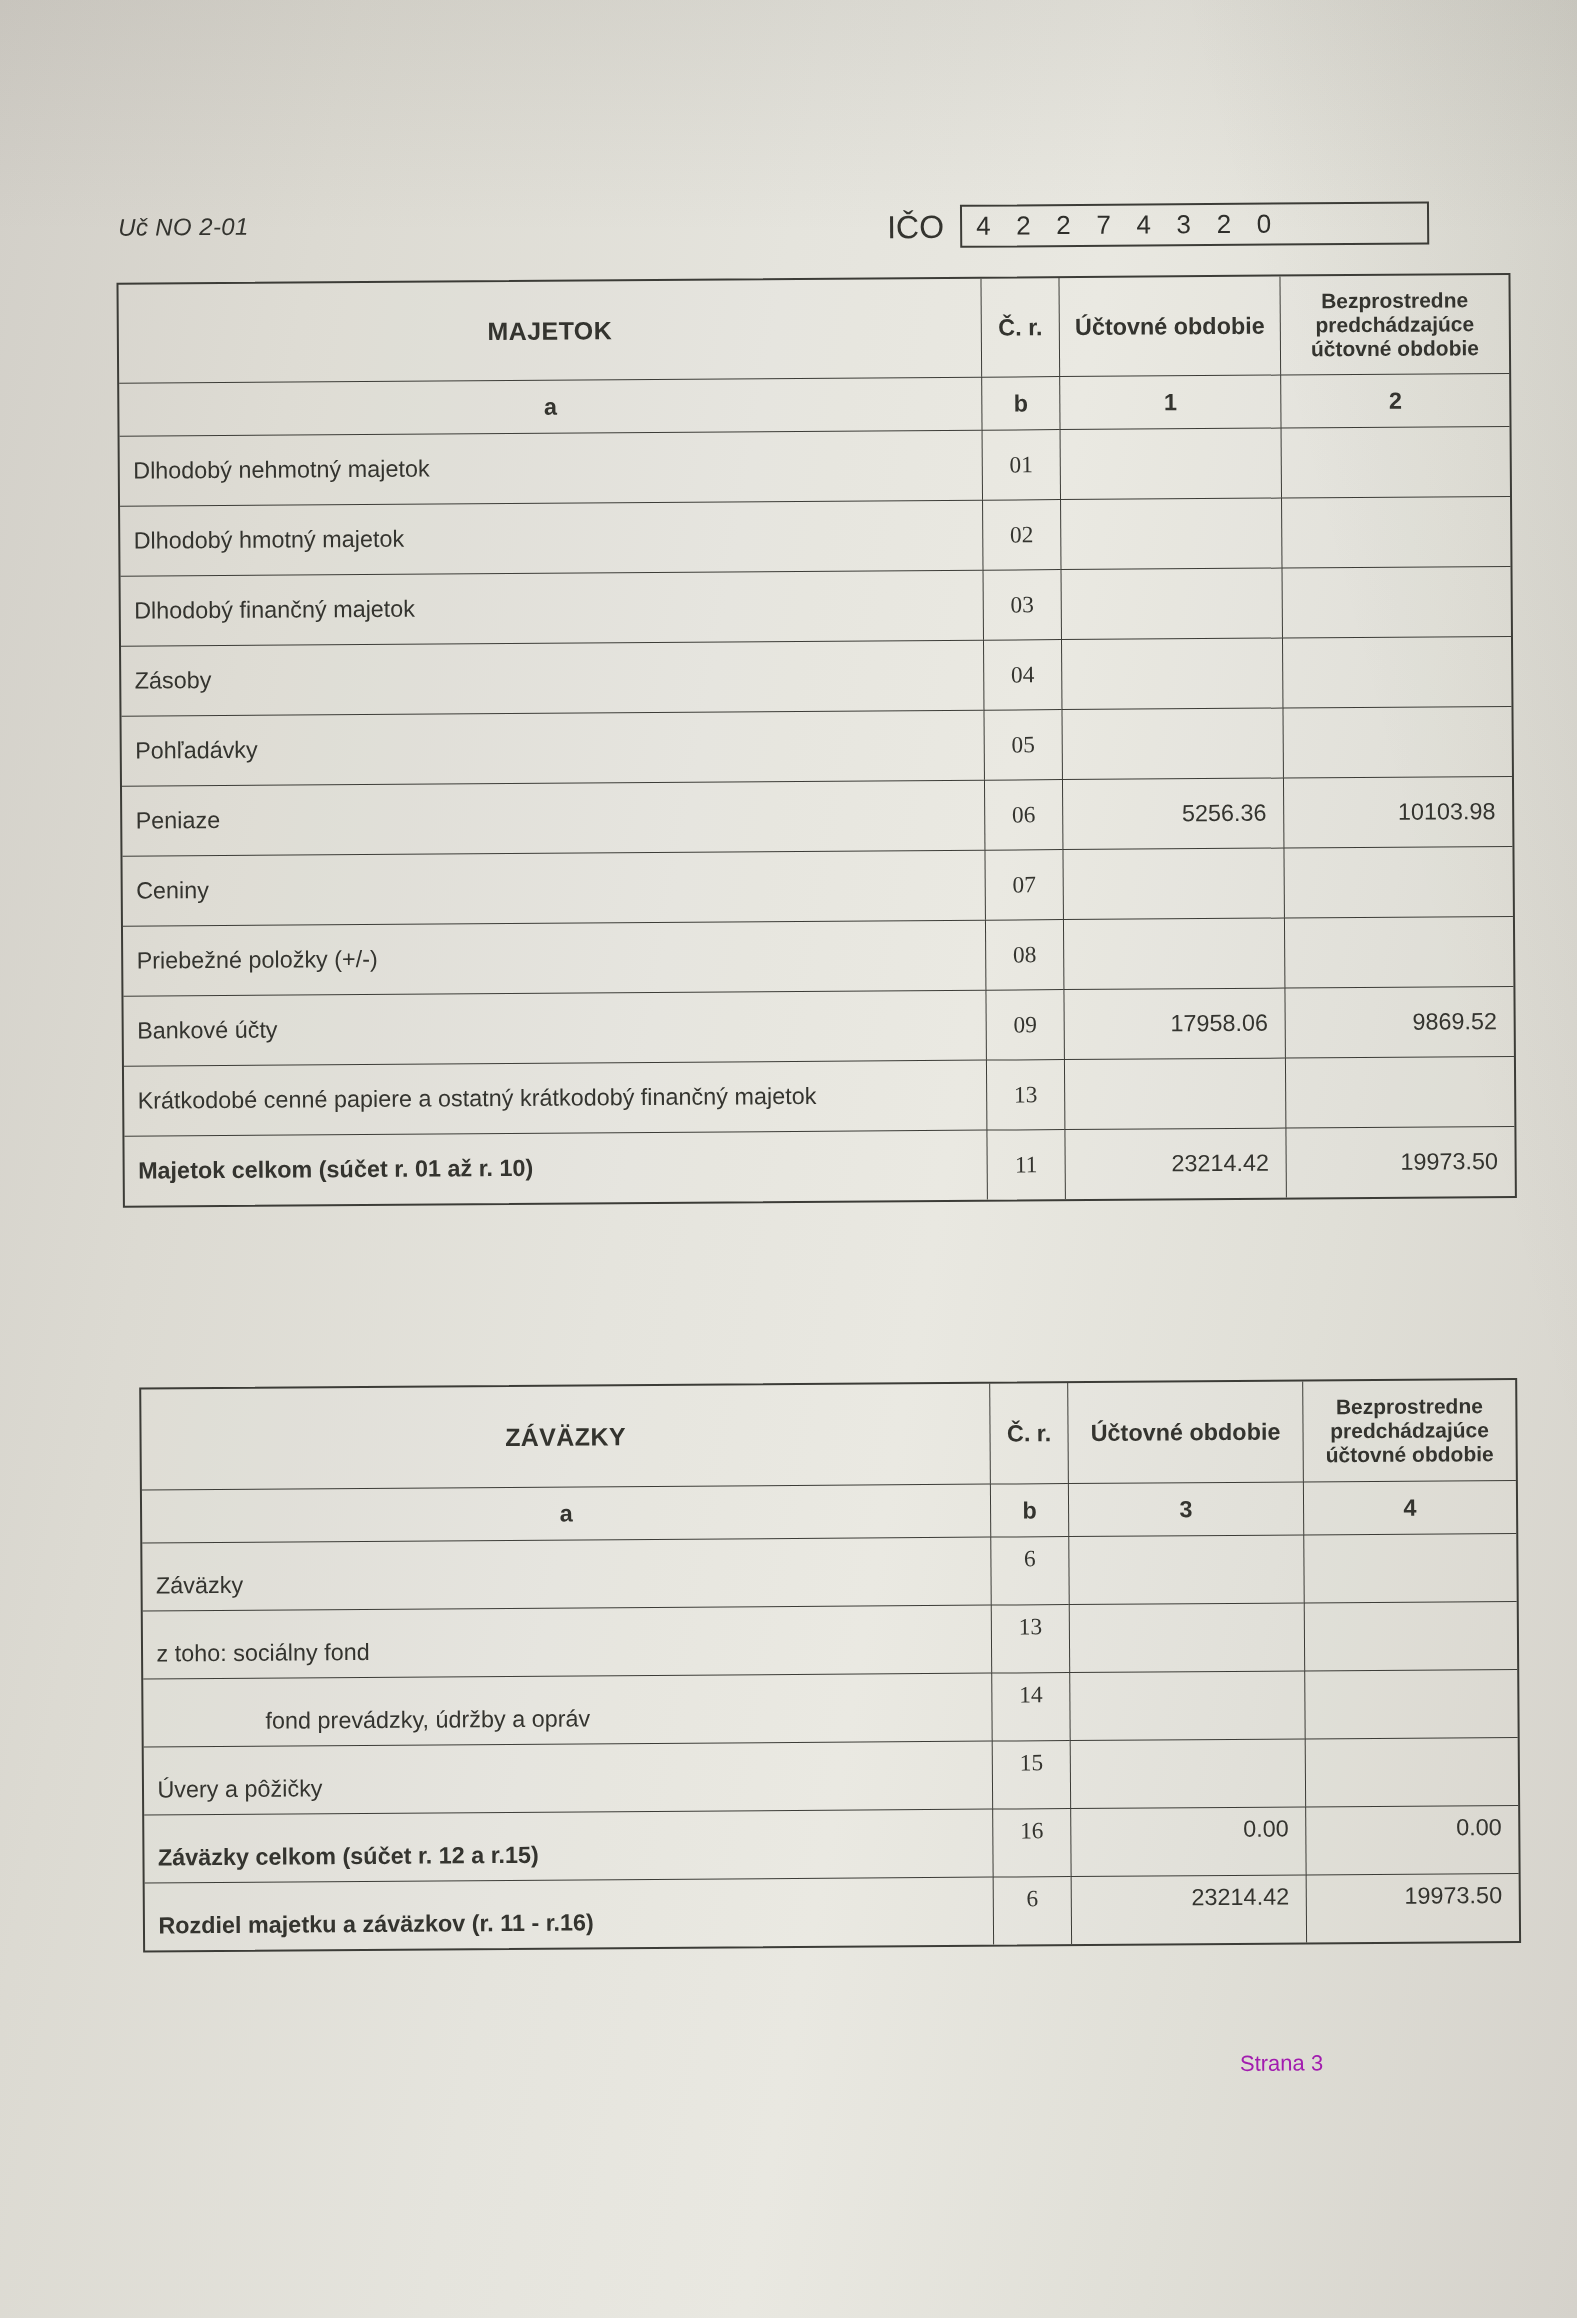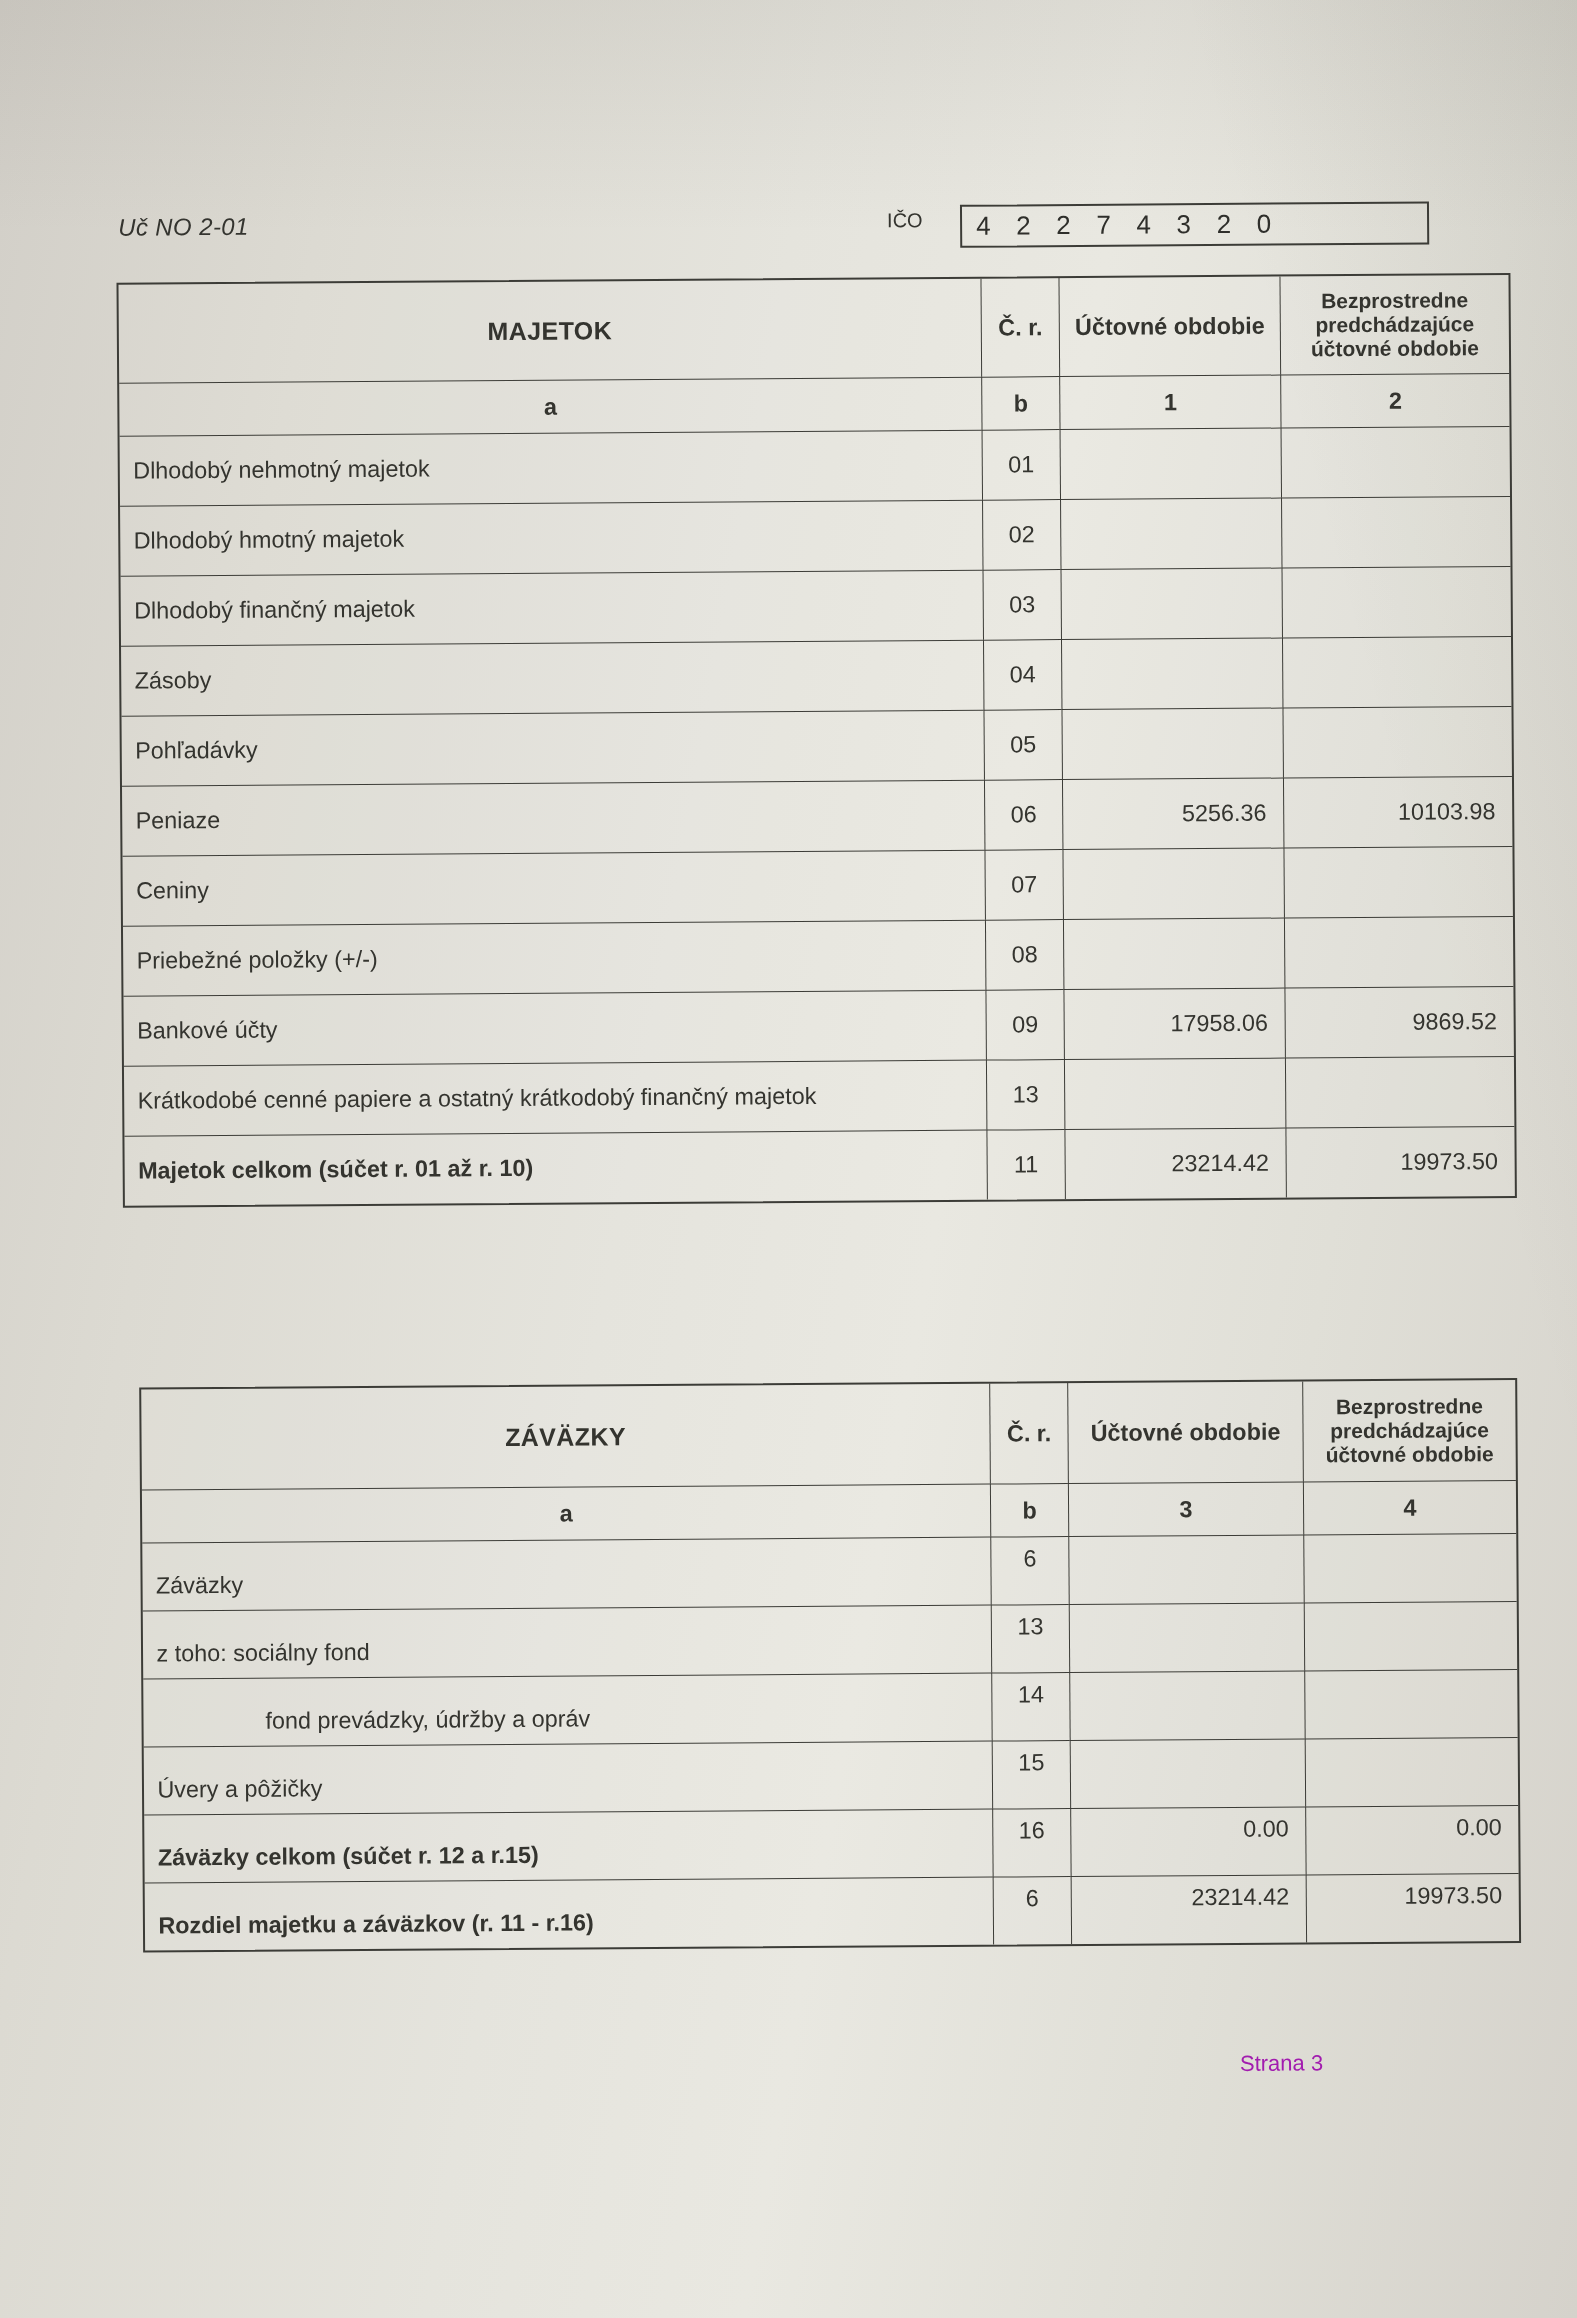--- a/index.html
+++ b/index.html
@@ -8,21 +8,21 @@
     font-family:"Liberation Sans", sans-serif;
     background:
       linear-gradient(180deg, rgba(110,104,94,0.10) 0%, rgba(110,104,94,0.0) 10%),
       linear-gradient(255deg, rgba(90,85,75,0.10) 0%, rgba(90,85,75,0.0) 18%),
       linear-gradient(100deg,#d2cfc8 0%,#dcdad2 18%,#e5e4dd 42%,#e9e8e1 58%,#e0dfd7 78%,#d5d2cb 100%);
     color:#34342f;
   }
   .sheet{position:absolute;inset:0;transform:rotate(-0.4deg);transform-origin:50% 40%;}
 
   .form-code{position:absolute;left:123px;top:209px;font-size:24px;letter-spacing:0.4px;font-style:italic;}
-  .ico-label{position:absolute;left:892px;top:210px;font-size:20px;}
+  .ico-label{position:absolute;left:892px;top:210px;font-size:32px;}
   .ico-box{
     position:absolute;left:965px;top:206px;width:469px;height:43px;
     border:2.5px solid #3c3c37;box-sizing:border-box;
     display:flex;align-items:center;
   }
   .ico-digits{font-size:26px;letter-spacing:9.2px;padding-left:14px;white-space:pre;color:#2f2f2b;}
 
   .tbl{
     position:absolute;display:grid;
     border:2.5px solid #3c3c37;
@@ -48,21 +48,21 @@
   }
   .cell.c-a{border-left:none;}
   .cell.hr{border-top:none;}
   .hd{justify-content:center;text-align:center;font-weight:bold;}
   .hd-title{font-size:25px;letter-spacing:0.4px;}
   .hd-prev{font-size:21px;padding:3.3px 5px;}
   .sub{justify-content:center;font-weight:bold;font-size:23.4px;}
   .lblcell{padding-left:13.4px;}
   .lblcell.indent{padding-left:122px;}
   .lblcell.bold{font-weight:bold;}
-  .numcell{justify-content:center;}
+  .numcell{justify-content:center;font-family:Liberation Serif, serif;}
   .valcell{justify-content:flex-end;padding-right:16.7px;}
   
   .t2 .lblcell{align-items:flex-end;padding-bottom:11px;}
   .t2 .numcell,.t2 .valcell{align-items:flex-start;padding-top:8.3px;}
 
   .footer{position:absolute;left:1232px;top:2054px;font-size:22px;color:#a21caf;}
 </style>
 </head>
 <body>
 

